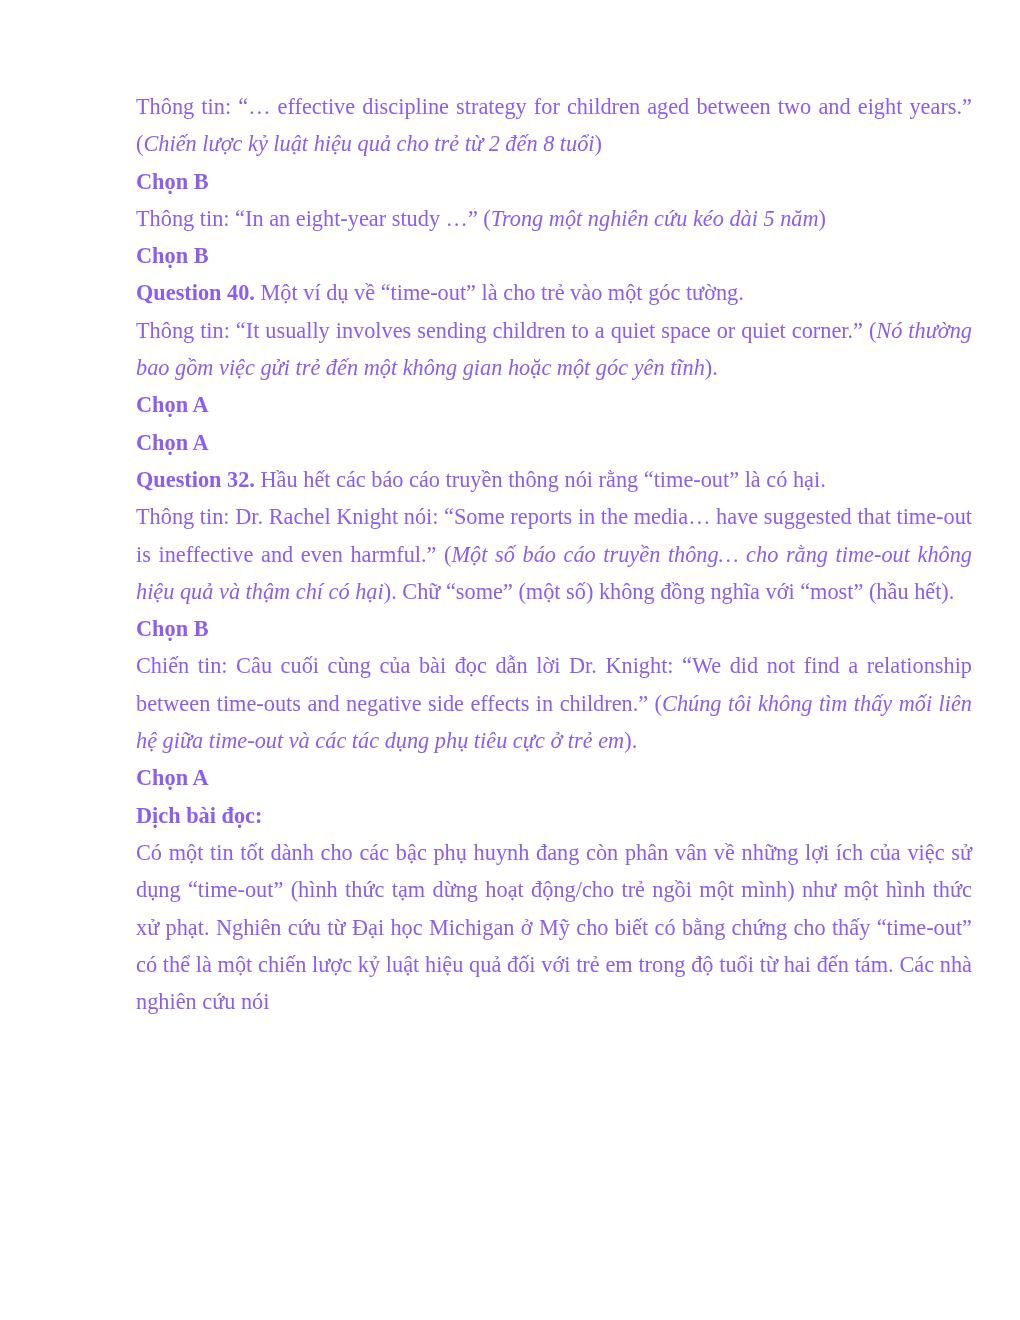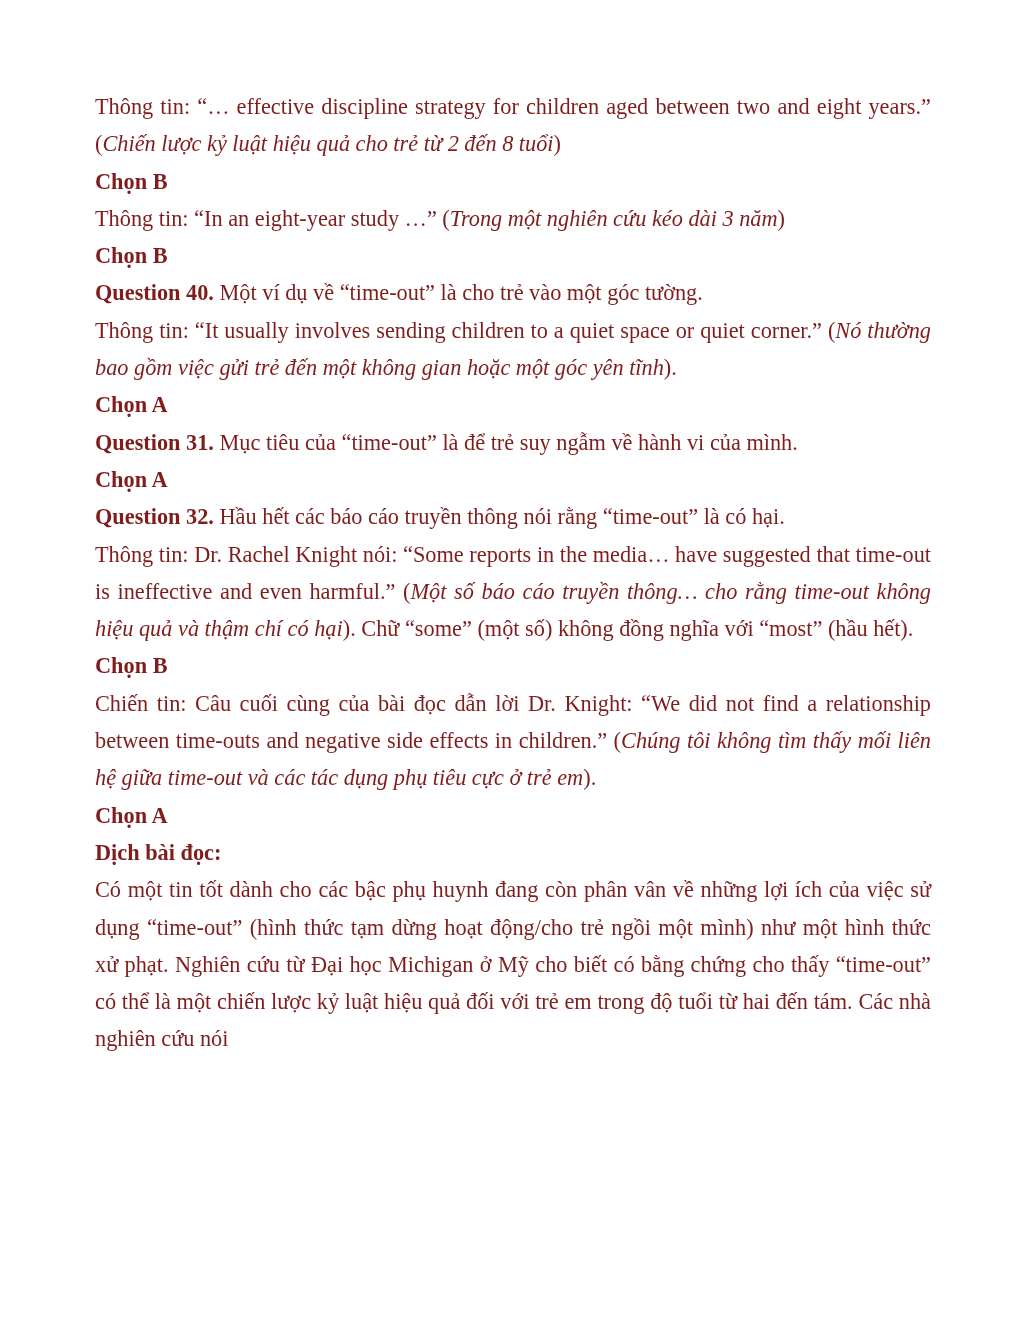--- a/index.html
+++ b/index.html
@@ -30,29 +30,28 @@
     padding: 0;
     text-align: justify;
   }
   .seg-bold { font-weight: bold; }
   .seg-italic { font-style: italic; }
 </style>
 </head>
 <body>
 
 <div class="page">
-  <div class="doc-body" id="doc-body" style="color: #7f1d1d;">
+  <div class="doc-body" id="doc-body" style="color: #8b5cf6; margin-left: 41px;">
       <p><span>Thông tin: “… effective discipline strategy for children aged between two and eight years.” (</span><span class="seg-italic">Chiến lược kỷ luật hiệu quả cho trẻ từ 2 đến 8 tuổi</span><span>)</span></p>
       <p><span class="seg-bold">Chọn B</span></p>
-      <p><span>Thông tin: “In an eight-year study …” (</span><span class="seg-italic">Trong một nghiên cứu kéo dài 3 năm</span><span>)</span></p>
+      <p><span>Thông tin: “In an eight-year study …” (</span><span class="seg-italic">Trong một nghiên cứu kéo dài 5 năm</span><span>)</span></p>
       <p><span class="seg-bold">Chọn B</span></p>
       <p><span class="seg-bold">Question 40.</span><span> Một ví dụ về “time-out” là cho trẻ vào một góc tường.</span></p>
       <p><span>Thông tin: “It usually involves sending children to a quiet space or quiet corner.” (</span><span class="seg-italic">Nó thường bao gồm việc gửi trẻ đến một không gian hoặc một góc yên tĩnh</span><span>).</span></p>
       <p><span class="seg-bold">Chọn A</span></p>
-      <p><span class="seg-bold">Question 31.</span><span> Mục tiêu của “time-out” là để trẻ suy ngẫm về hành vi của mình.</span></p>
       <p><span class="seg-bold">Chọn A</span></p>
       <p><span class="seg-bold">Question 32.</span><span> Hầu hết các báo cáo truyền thông nói rằng “time-out” là có hại.</span></p>
       <p><span>Thông tin: Dr. Rachel Knight nói: “Some reports in the media… have suggested that time-out is ineffective and even harmful.” (</span><span class="seg-italic">Một số báo cáo truyền thông… cho rằng time-out không hiệu quả và thậm chí có hại</span><span>). Chữ “some” (một số) không đồng nghĩa với “most” (hầu hết).</span></p>
       <p><span class="seg-bold">Chọn B</span></p>
       <p><span>Chiến tin: Câu cuối cùng của bài đọc dẫn lời Dr. Knight: “We did not find a relationship between time-outs and negative side effects in children.” (</span><span class="seg-italic">Chúng tôi không tìm thấy mối liên hệ giữa time-out và các tác dụng phụ tiêu cực ở trẻ em</span><span>).</span></p>
       <p><span class="seg-bold">Chọn A</span></p>
       <p><span class="seg-bold">Dịch bài đọc:</span></p>
       <p><span>Có một tin tốt dành cho các bậc phụ huynh đang còn phân vân về những lợi ích của việc sử dụng “time-out” (hình thức tạm dừng hoạt động/cho trẻ ngồi một mình) như một hình thức xử phạt. Nghiên cứu từ Đại học Michigan ở Mỹ cho biết có bằng chứng cho thấy “time-out” có thể là một chiến lược kỷ luật hiệu quả đối với trẻ em trong độ tuổi từ hai đến tám. Các nhà nghiên cứu nói</span></p>
     </div>
 </div>

